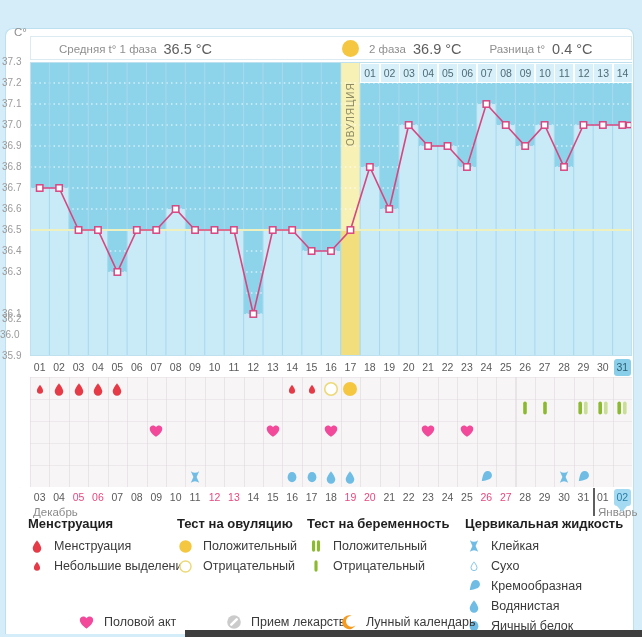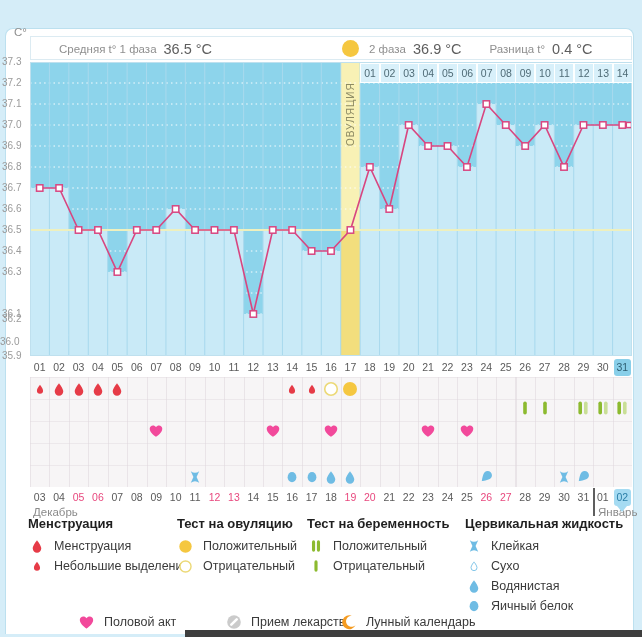--- a/index.html
+++ b/index.html
@@ -78,21 +78,21 @@
     <div class="abs yaxis-label" style="left: 2px; top: 119px;">37.0</div>
     <div class="abs yaxis-label" style="left: 2px; top: 140px;">36.9</div>
     <div class="abs yaxis-label" style="left: 2px; top: 161px;">36.8</div>
     <div class="abs yaxis-label" style="left: 2px; top: 182px;">36.7</div>
     <div class="abs yaxis-label" style="left: 2px; top: 203px;">36.6</div>
     <div class="abs yaxis-label" style="left: 2px; top: 224px;">36.5</div>
     <div class="abs yaxis-label" style="left: 2px; top: 245px;">36.4</div>
     <div class="abs yaxis-label" style="left: 2px; top: 266px;">36.3</div>
     <div class="abs yaxis-label" style="left: 2px; top: 287px; margin-top: 26px;">36.2</div>
     <div class="abs yaxis-label" style="left: 2px; top: 308px;">36.1</div>
-    <div class="abs yaxis-label" style="left: 0; top: 329px; margin-top: 7px;">36.0</div>
+    <div class="abs yaxis-label" style="left: 0; top: 329px;">36.0</div>
     <div class="abs yaxis-label" style="left: 2px; top: 350px;">35.9</div>
   </div>
 <div class="abs plot" id="plot"><svg width="602" height="294" viewBox="0 0 602 294" xmlns="http://www.w3.org/2000/svg">
       <rect x="0" y="0" width="602" height="294" fill="#8DD4EB"></rect>
       <rect x="310.71" y="0" width="19.42" height="294" fill="#F8F1B5"></rect>
       <line x1="0" y1="21" x2="602" y2="21" stroke="#FFFFFF" stroke-width="1" stroke-dasharray="1.5 3.2" opacity="0.95"></line>
       <line x1="0" y1="42" x2="602" y2="42" stroke="#FFFFFF" stroke-width="1" stroke-dasharray="1.5 3.2" opacity="0.95"></line>
       <line x1="0" y1="63" x2="602" y2="63" stroke="#FFFFFF" stroke-width="1" stroke-dasharray="1.5 3.2" opacity="0.95"></line>
       <line x1="0" y1="84" x2="602" y2="84" stroke="#FFFFFF" stroke-width="1" stroke-dasharray="1.5 3.2" opacity="0.95"></line>
       <line x1="0" y1="105" x2="602" y2="105" stroke="#FFFFFF" stroke-width="1" stroke-dasharray="1.5 3.2" opacity="0.95"></line>
@@ -503,20 +503,28 @@
       <div class="lg-icon">
         <svg width="14" height="14" viewBox="0 0 16 16" xmlns="http://www.w3.org/2000/svg">
           <path d="M8 1.3C8 1.3 3.1 7.4 3.1 10.7a4.9 4.9 0 0 0 9.8 0C12.9 7.4 8 1.3 8 1.3Z" fill="#fff" stroke="#6FBCE4" stroke-width="1.4" transform="translate(2.4 2.4) scale(0.7)"></path>
         </svg>
       </div>
       <div class="txt">Сухо</div>
     </div>
     <div class="lg-item">
       <div class="lg-icon">
         <svg width="14" height="14" viewBox="0 0 16 16" xmlns="http://www.w3.org/2000/svg">
+          <path d="M8 1.3C8 1.3 3.1 7.4 3.1 10.7a4.9 4.9 0 0 0 9.8 0C12.9 7.4 8 1.3 8 1.3Z" fill="#6FBCE4" transform="rotate(-135 8 8)"></path>
+        </svg>
+      </div>
+      <div class="txt">Кремообразная</div>
+    </div>
+    <div class="lg-item">
+      <div class="lg-icon">
+        <svg width="14" height="14" viewBox="0 0 16 16" xmlns="http://www.w3.org/2000/svg">
           <path d="M8 1.3C8 1.3 3.1 7.4 3.1 10.7a4.9 4.9 0 0 0 9.8 0C12.9 7.4 8 1.3 8 1.3Z" fill="#6FBCE4"></path>
         </svg>
       </div>
       <div class="txt">Водянистая</div>
     </div>
     <div class="lg-item">
       <div class="lg-icon">
         <svg width="14" height="14" viewBox="0 0 16 16" xmlns="http://www.w3.org/2000/svg">
           <ellipse cx="8" cy="8.2" rx="5" ry="5.8" fill="#6FBCE4"></ellipse>
         </svg>

